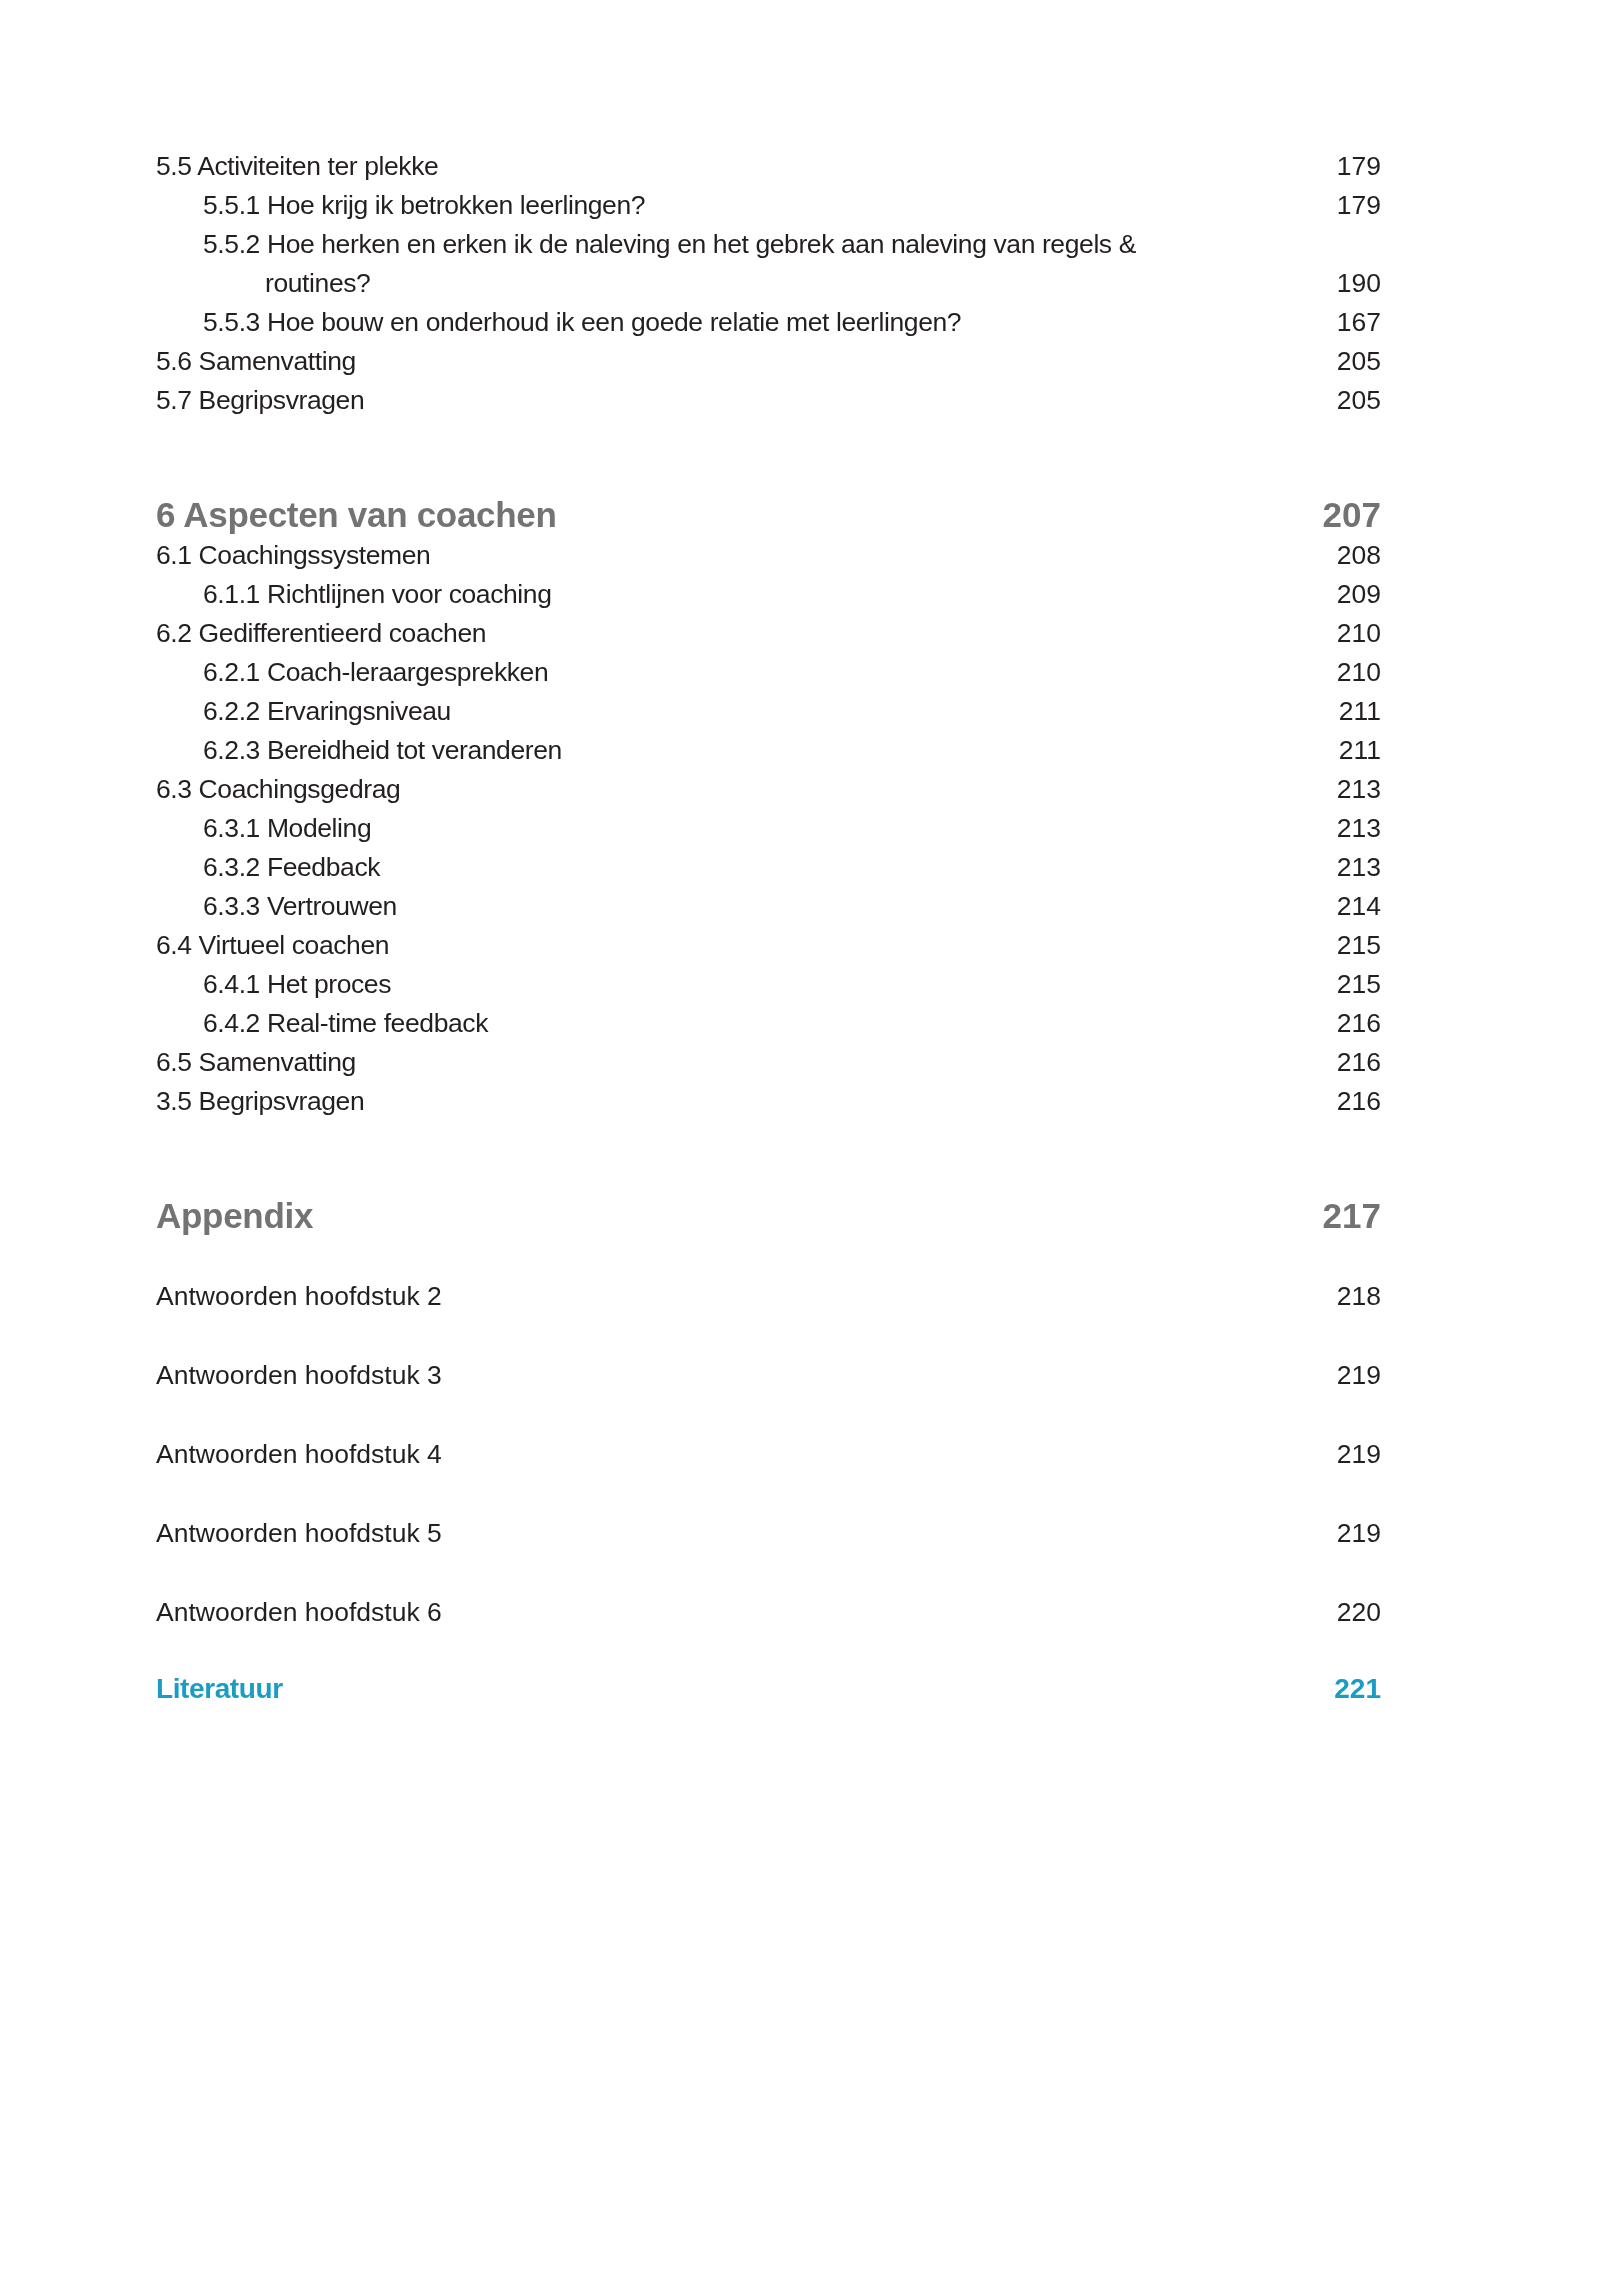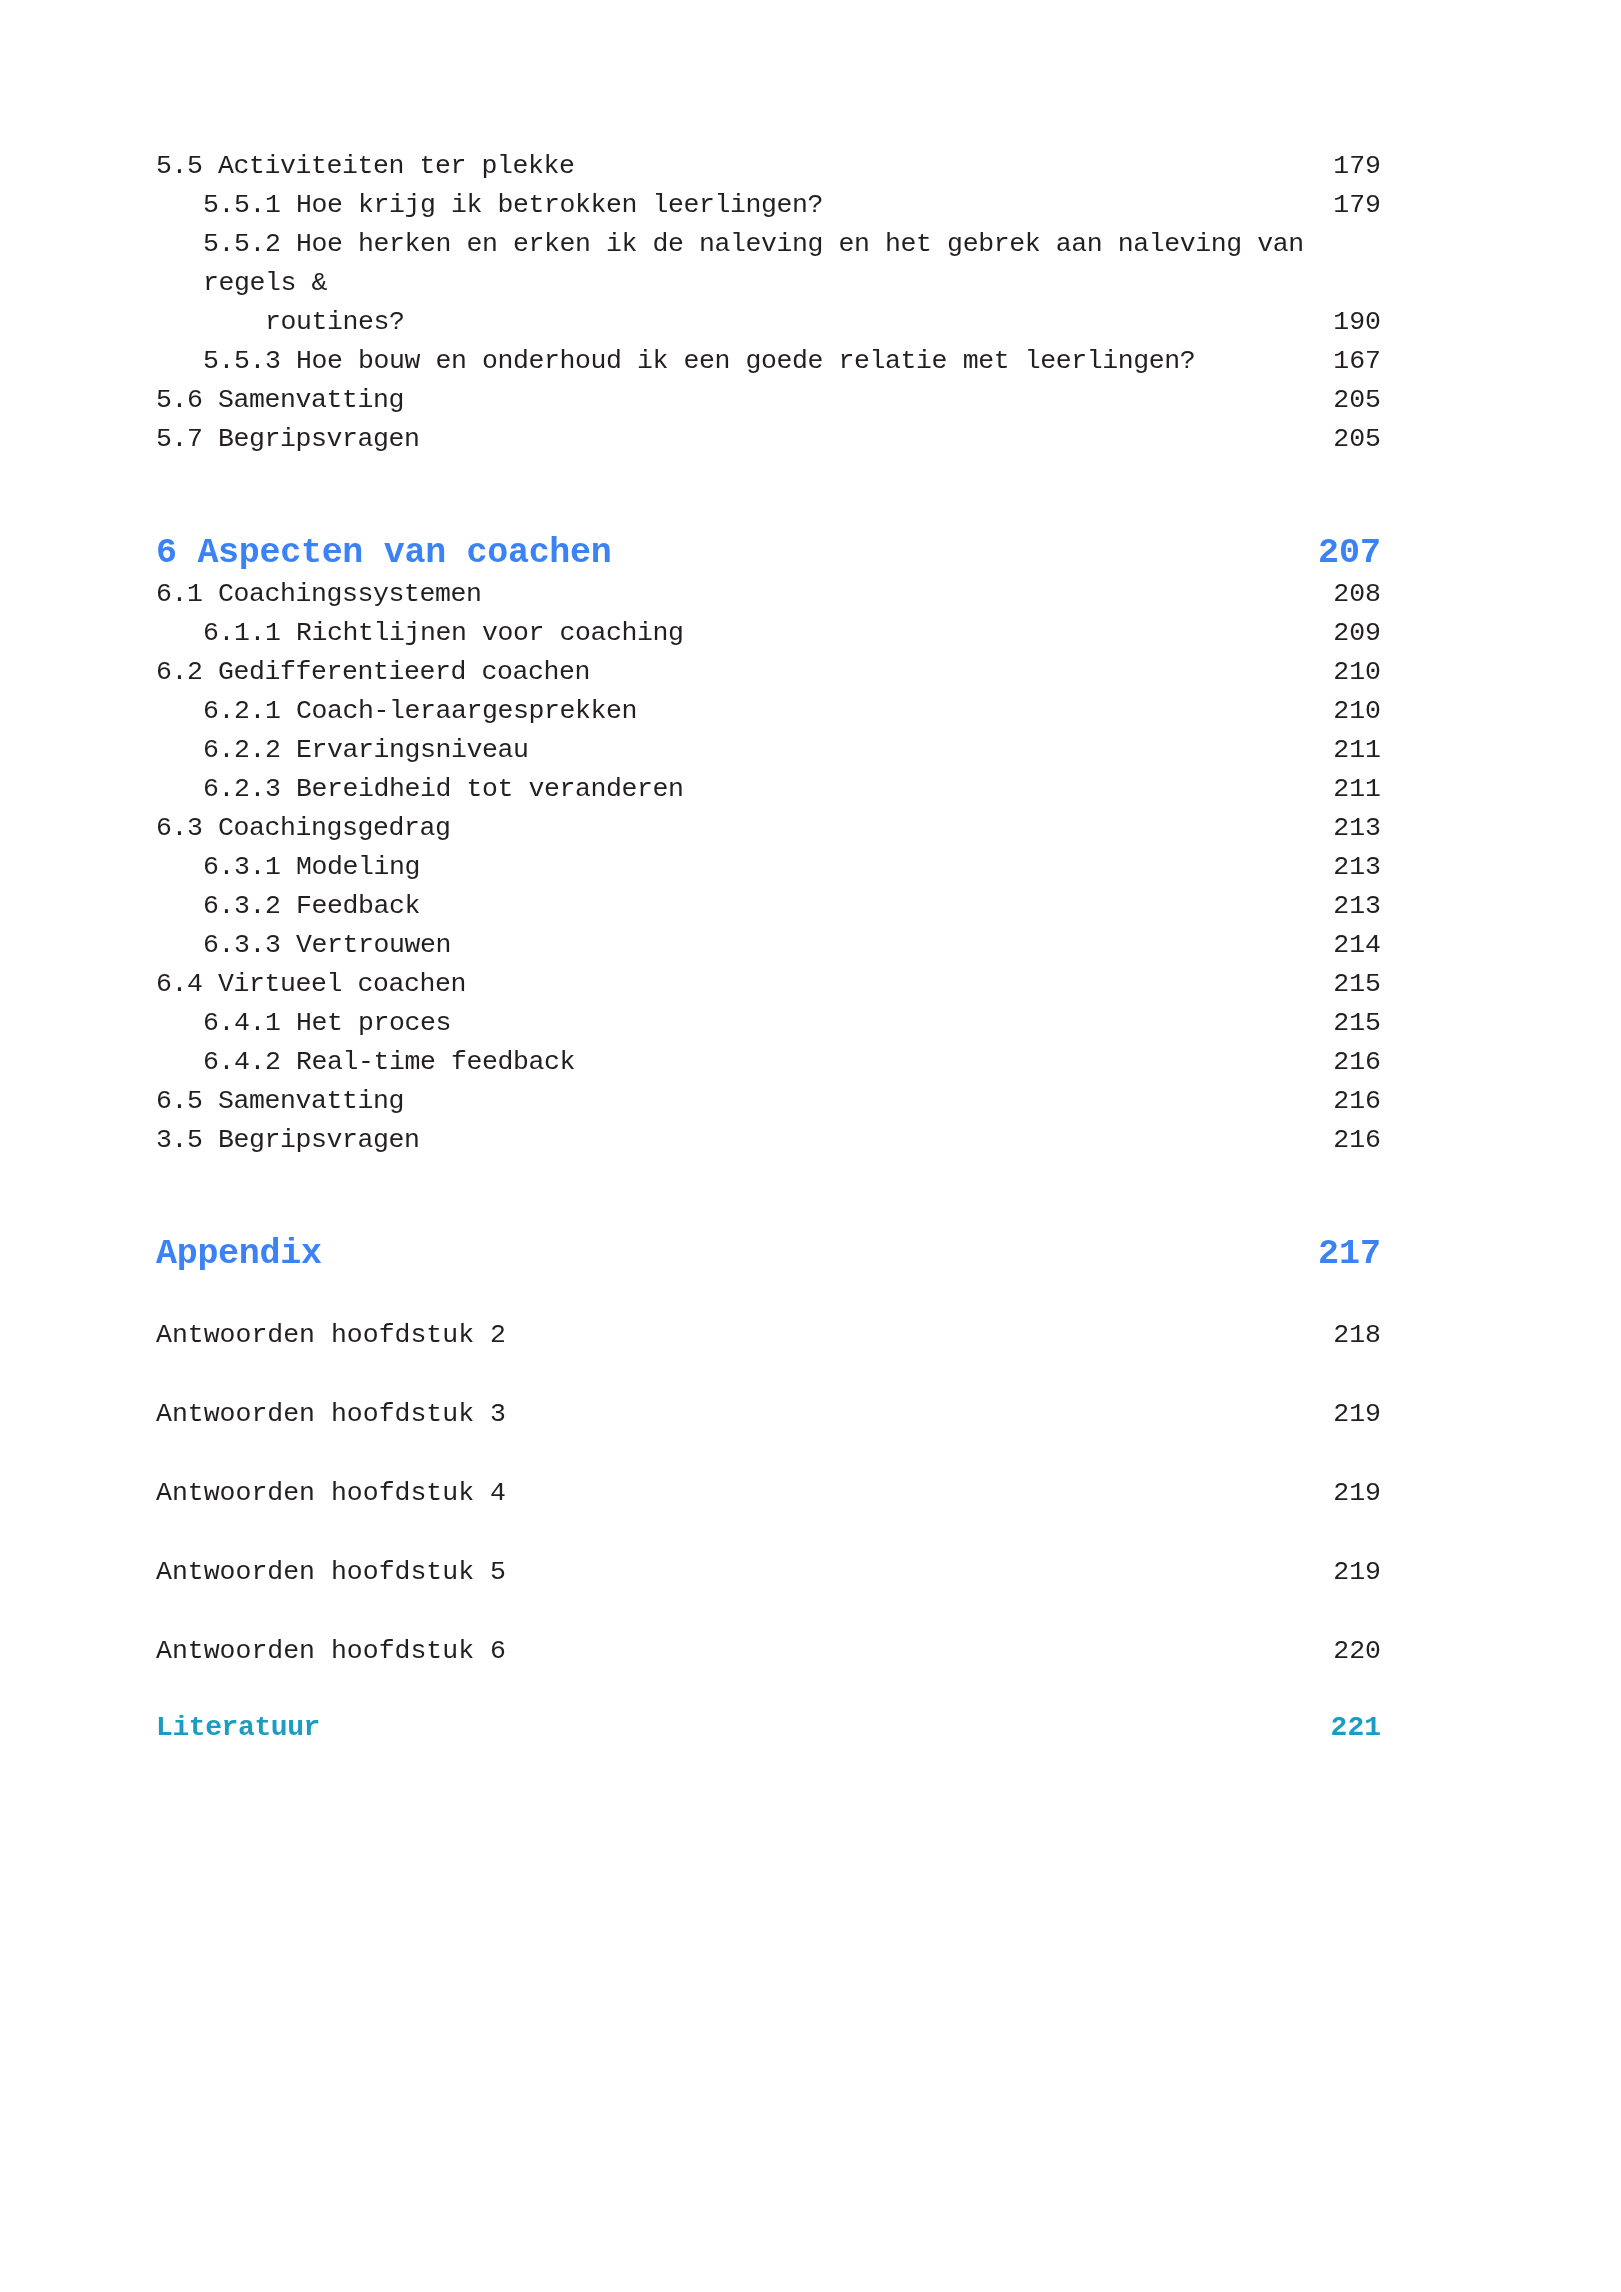--- a/index.html
+++ b/index.html
@@ -12,21 +12,20 @@
       height: 2293px;
       position: relative;
       font-family: "Liberation Sans", sans-serif;
       color: #231f20;
     }
     .toc {
       position: absolute;
       left: 156px;
       top: 147px;
       width: 1225px;
-      font-family: Liberation Mono, monospace;
     }
     .row {
       position: relative;
       display: flex;
       align-items: baseline;
       font-size: 26.5px;
       line-height: 39px;
       letter-spacing: -0.4px;
     }
     .row .label { flex: 1; }
@@ -34,21 +33,21 @@
       position: absolute;
       right: 0;
       width: 55px;
       text-align: right;
       letter-spacing: 0;
     }
     .lvl2 .label { padding-left: 47px; }
     .hang .label { padding-left: 47px; }
     .hang .label .cont { display: block; padding-left: 62px; }
     .chapter {
-      color: #3b82f6;
+      color: #737373;
       font-weight: bold;
       font-size: 35px;
       line-height: 43px;
       margin-top: 73px;
       letter-spacing: -0.3px;
     }
     .chapter .page { width: 67px; }
     .section-title {
       color: #1a9cc3;
       font-weight: bold;

